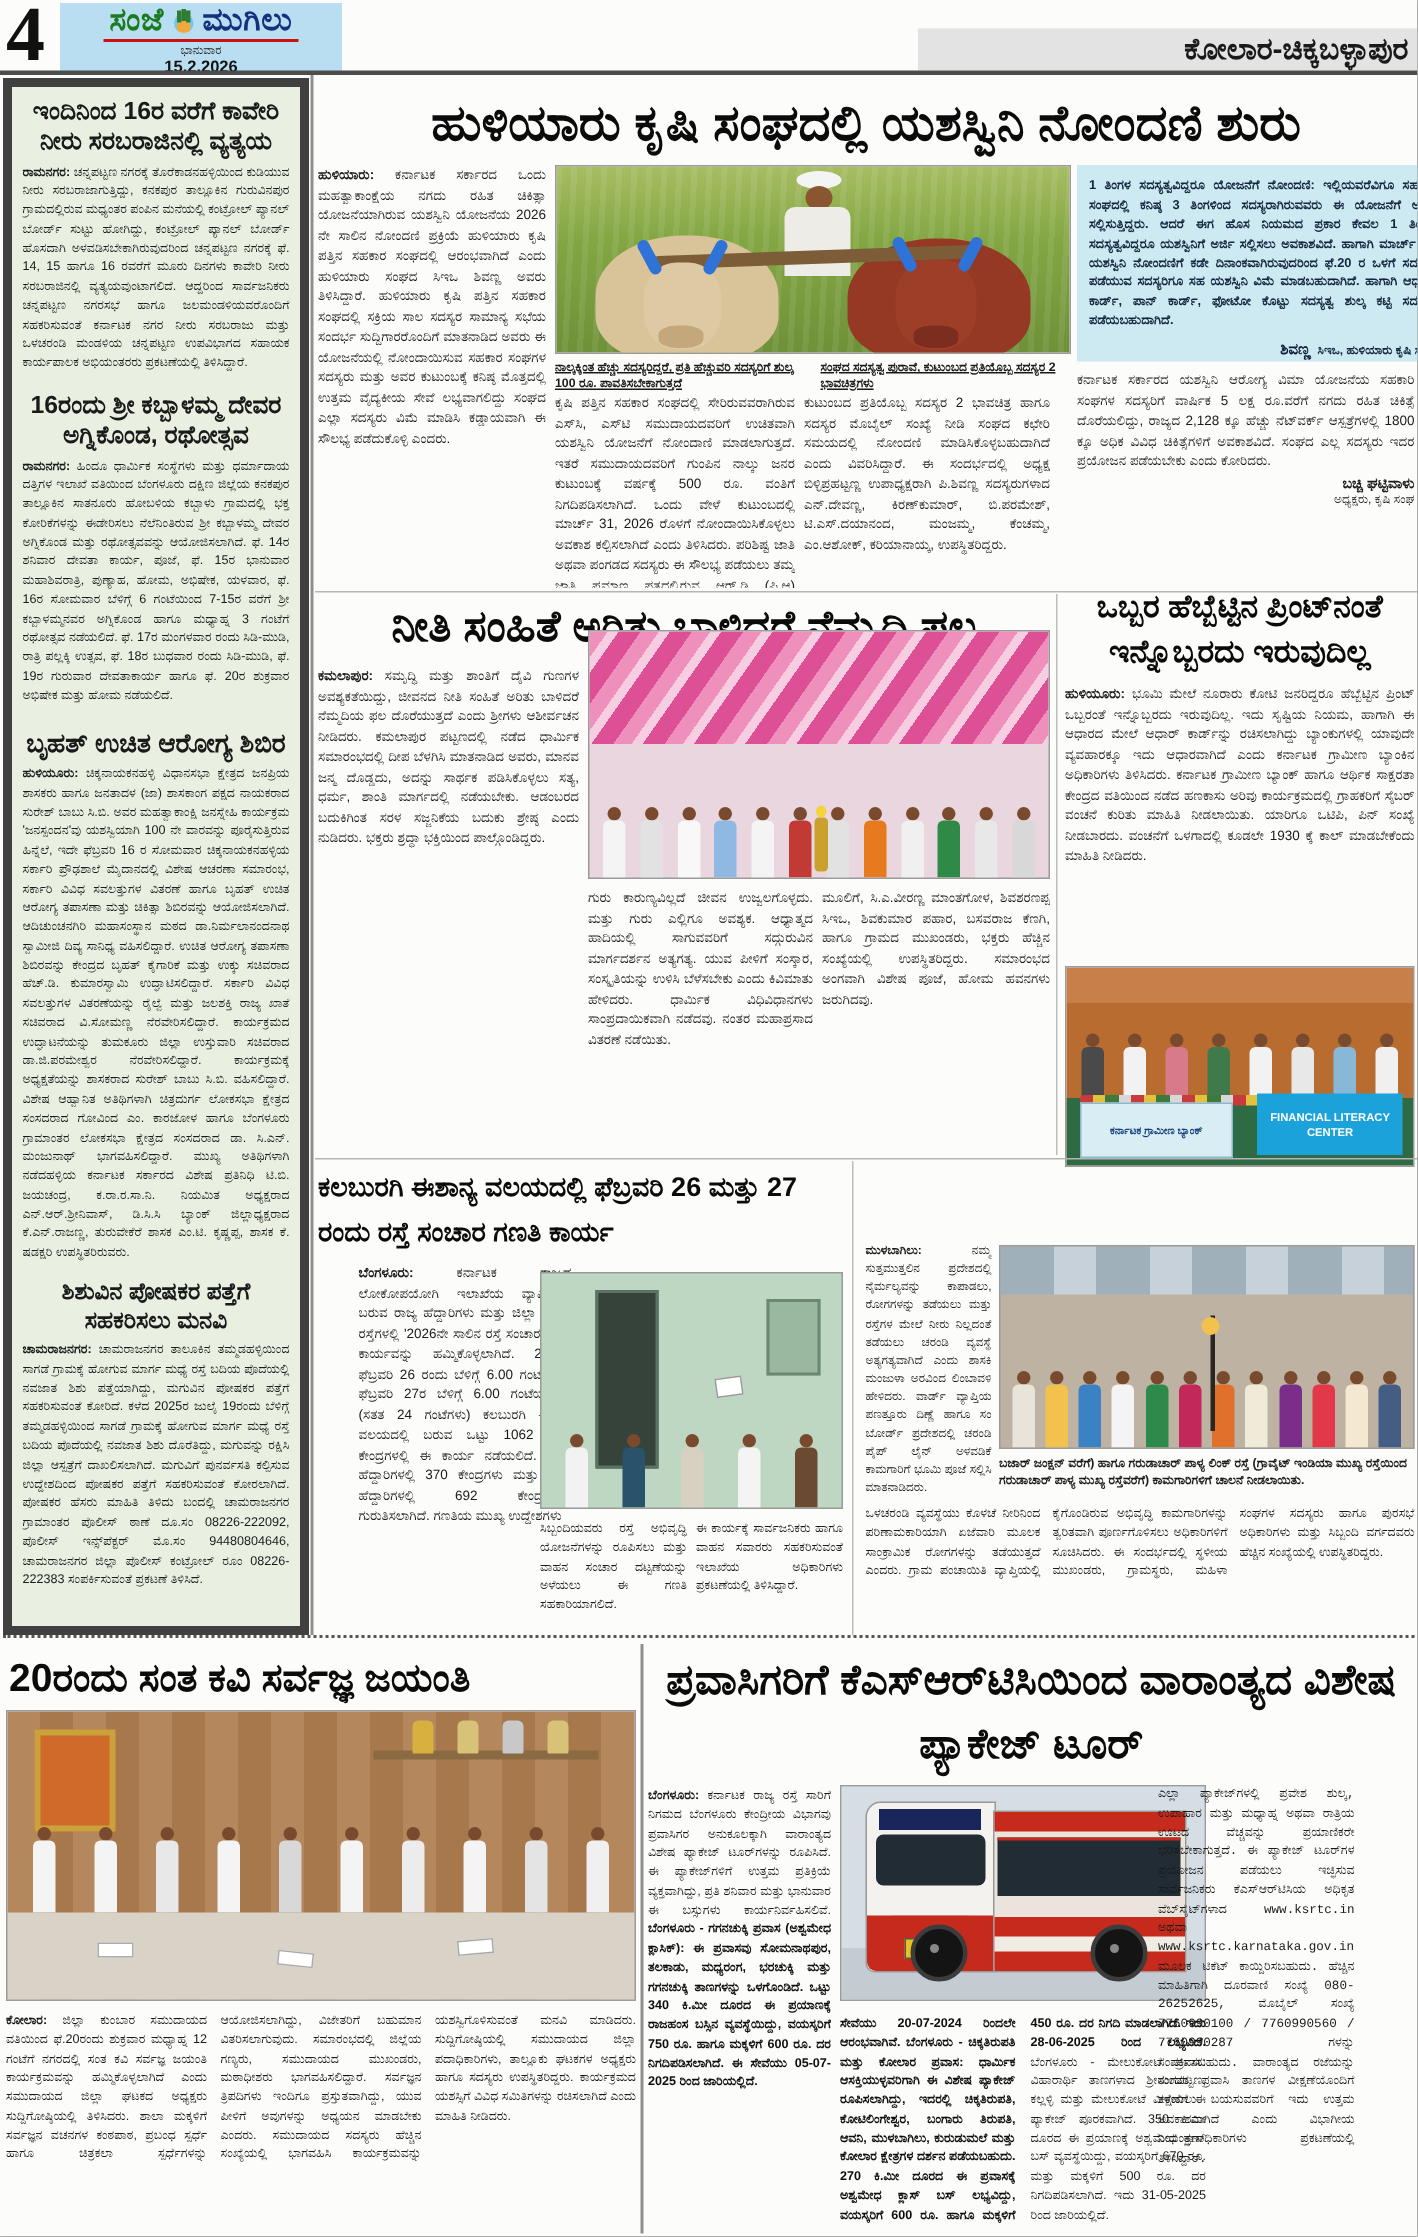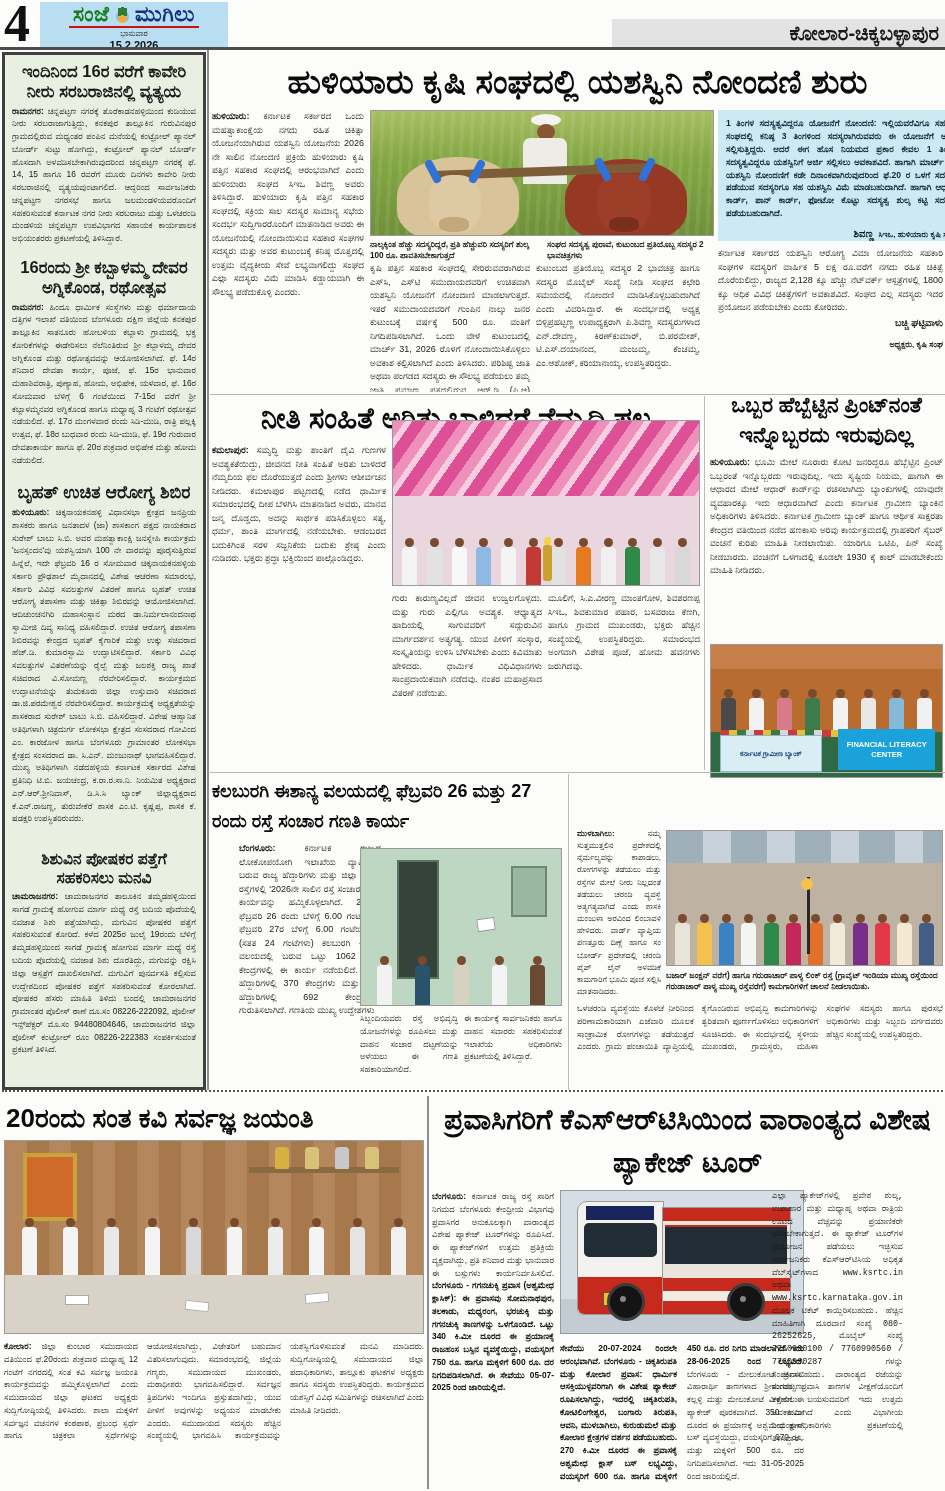--- a/index.html
+++ b/index.html
@@ -26,21 +26,21 @@
   .vline{background:#8f8f8f;}
   .thinline{background:#b5b5b5;}
   .divider{left:2px;top:1090px;width:941px;border-top:2px dotted #555;}
   
   .bd{font-size:9px;line-height:1.5;text-align:justify;margin:0;}
   .bd-s{font-size:8.4px;line-height:1.52;text-align:justify;margin:0;}
   .byl{font-weight:bold;}
   .colblk{overflow:hidden;}
   .hl{font-weight:bold;color:#0d0d0d;}
   
-  .rail{left:2px;top:52px;width:204px;height:1038px;background:#e9efe1;border:3px solid #404040;
+  .rail{left:2px;top:52px;width:204px;height:1038px;background:#e9efe1;border:6px solid #404040;
         box-sizing:border-box;padding:5px 7px;display:flex;flex-direction:column;}
   .rail h3{margin:2px 0 3px 0;text-align:center;line-height:1.2;}
   .ra{overflow:hidden;}
   
   .headline{font-weight:bold;color:#0b0b0b;text-align:center;}
   
   .infobox{background:#cdeaf2;padding:7px 8px;box-sizing:border-box;overflow:hidden;}
   .infobox p{margin:0;font-size:8.6px;font-weight:bold;line-height:1.5;text-align:justify;color:#14263e;}
   .sig{text-align:right;margin-top:3px;}
   .sig b{font-size:10px;color:#0c1c38;}
@@ -171,21 +171,21 @@
     <div class="yoke"></div>
     <div class="ox-head1"></div>
     <div class="ox-head2"></div>
     <div class="horn" style="left:58px;top:48px;transform:rotate(-28deg);"></div>
     <div class="horn" style="left:102px;top:48px;transform:rotate(28deg);"></div>
     <div class="horn" style="left:228px;top:46px;transform:rotate(-28deg);"></div>
     <div class="horn" style="left:272px;top:46px;transform:rotate(28deg);"></div>
     <div class="muzzle" style="left:68px;top:106px;"></div>
     <div class="muzzle dark" style="left:238px;top:106px;"></div>
   </div>
-  <div class="abs" style="left:370px;top:239px;width:344px;height:19px;display:flex;gap:10px;">
+  <div class="abs" style="left:370px;top:239px;width:344px;height:19px;display:flex;gap:10px;text-decoration:underline;">
     <p class="cap" style="flex:1;">ನಾಲ್ಕಕ್ಕಿಂತ ಹೆಚ್ಚು ಸದಸ್ಯರಿದ್ದರೆ, ಪ್ರತಿ ಹೆಚ್ಚುವರಿ ಸದಸ್ಯರಿಗೆ ಶುಲ್ಕ 100 ರೂ. ಪಾವತಿಸಬೇಕಾಗುತ್ತದೆ</p>
     <p class="cap" style="flex:1;">ಸಂಘದ ಸದಸ್ಯತ್ವ ಪುರಾವೆ, ಕುಟುಂಬದ ಪ್ರತಿಯೊಬ್ಬ ಸದಸ್ಯರ 2 ಭಾವಚಿತ್ರಗಳು</p>
   </div>
 
   <div class="abs colblk" style="left:370px;top:262px;width:160px;height:130px;">
     <p class="bd">ಕೃಷಿ ಪತ್ತಿನ ಸಹಕಾರ ಸಂಘದಲ್ಲಿ ಸೇರಿರುವವರಾಗಿರುವ ಎಸ್‌ಸಿ, ಎಸ್‌ಟಿ ಸಮುದಾಯದವರಿಗೆ ಉಚಿತವಾಗಿ ಯಶಸ್ವಿನಿ ಯೋಜನೆಗೆ ನೋಂದಾಣಿ ಮಾಡಲಾಗುತ್ತದೆ. ಇತರೆ ಸಮುದಾಯದವರಿಗೆ ಗುಂಪಿನ ನಾಲ್ಕು ಜನರ ಕುಟುಂಬಕ್ಕೆ ವರ್ಷಕ್ಕೆ 500 ರೂ. ವಂತಿಗೆ ನಿಗದಿಪಡಿಸಲಾಗಿದೆ. ಒಂದು ವೇಳೆ ಕುಟುಂಬದಲ್ಲಿ ಮಾರ್ಚ್ 31, 2026 ರೊಳಗೆ ನೋಂದಾಯಿಸಿಕೊಳ್ಳಲು ಅವಕಾಶ ಕಲ್ಪಿಸಲಾಗಿದೆ ಎಂದು ತಿಳಿಸಿದರು. ಪರಿಶಿಷ್ಟ ಜಾತಿ ಅಥವಾ ಪಂಗಡದ ಸದಸ್ಯರು ಈ ಸೌಲಭ್ಯ ಪಡೆಯಲು ತಮ್ಮ ಜಾತಿ ಪ್ರಮಾಣ ಪತ್ರದಲ್ಲಿರುವ ಆರ್.ಡಿ (ಪಿ.ಆ) ಸಂಖ್ಯೆಯನ್ನು ಅರ್ಜಿಯೊಂದಿಗೆ ಕಡ್ಡಾಯವಾಗಿ ನಮೂದಿಸಬೇಕು. ಇತರೆ ಸಮುದಾಯದ ಸದಸ್ಯರು ಆಧಾರ್ ಕಾರ್ಡ್, ಪಡಿತರ ಚೀಟಿ, ಸಹಕಾರ</p>
   </div>
   <div class="abs colblk" style="left:536px;top:262px;width:164px;height:130px;">
     <p class="bd">ಕುಟುಂಬದ ಪ್ರತಿಯೊಬ್ಬ ಸದಸ್ಯರ 2 ಭಾವಚಿತ್ರ ಹಾಗೂ ಸದಸ್ಯರ ಮೊಬೈಲ್ ಸಂಖ್ಯೆ ನೀಡಿ ಸಂಘದ ಕಛೇರಿ ಸಮಯದಲ್ಲಿ ನೋಂದಣಿ ಮಾಡಿಸಿಕೊಳ್ಳಬಹುದಾಗಿದೆ ಎಂದು ವಿವರಿಸಿದ್ದಾರೆ. ಈ ಸಂದರ್ಭದಲ್ಲಿ ಅಧ್ಯಕ್ಷ ಬಿಳ್ಳಿಪ್ರಹಟ್ಟಣ್ಣ ಉಪಾಧ್ಯಕ್ಷರಾಗಿ ಪಿ.ಶಿವಣ್ಣ ಸದಸ್ಯರುಗಳಾದ ಎನ್.ದೇವಣ್ಣ, ಕಿರಣ್‌ಕುಮಾರ್, ಬಿ.ಪರಮೇಶ್, ಟಿ.ಎಸ್.ದಯಾನಂದ, ಮಂಜಮ್ಮ, ಕೆಂಚಮ್ಮ, ಎಂ.ಆಶೋಕ್, ಕರಿಯಾನಾಯ್ಕ, ಉಪಸ್ಥಿತರಿದ್ದರು.</p>
   </div>
@@ -194,21 +194,21 @@
     <p>1 ತಿಂಗಳ ಸದಸ್ಯತ್ವವಿದ್ದರೂ ಯೋಜನೆಗೆ ನೋಂದಣಿ: ಇಲ್ಲಿಯವರೆವಿಗೂ ಸಹಕಾರ ಸಂಘದಲ್ಲಿ ಕನಿಷ್ಠ 3 ತಿಂಗಳಿಂದ ಸದಸ್ಯರಾಗಿರುವವರು ಈ ಯೋಜನೆಗೆ ಅರ್ಜಿ ಸಲ್ಲಿಸುತ್ತಿದ್ದರು. ಆದರೆ ಈಗ ಹೊಸ ನಿಯಮದ ಪ್ರಕಾರ ಕೇವಲ 1 ತಿಂಗಳ ಸದಸ್ಯತ್ವವಿದ್ದರೂ ಯಶಸ್ವಿನಿಗೆ ಅರ್ಜಿ ಸಲ್ಲಿಸಲು ಅವಕಾಶವಿದೆ. ಹಾಗಾಗಿ ಮಾರ್ಚ್ 31 ಯಶಸ್ವಿನಿ ನೋಂದಣಿಗೆ ಕಡೇ ದಿನಾಂಕವಾಗಿರುವುದರಿಂದ ಫೆ.20 ರ ಒಳಗೆ ಸದಸ್ಯತ್ವ ಪಡೆಯುವ ಸದಸ್ಯರಿಗೂ ಸಹ ಯಶಸ್ವಿನಿ ವಿಮೆ ಮಾಡಬಹುದಾಗಿದೆ. ಹಾಗಾಗಿ ಆಧಾರ್ ಕಾರ್ಡ್, ಪಾನ್ ಕಾರ್ಡ್, ಫೋಟೋ ಕೊಟ್ಟು ಸದಸ್ಯತ್ವ ಶುಲ್ಕ ಕಟ್ಟಿ ಸದಸ್ಯತ್ವ ಪಡೆಯಬಹುದಾಗಿದೆ.</p>
     <div class="sig">
       <b>ಶಿವಣ್ಣ</b>
       <span>ಸಿಇಒ, ಹುಳಿಯಾರು ಕೃಷಿ ಸಂಘ</span>
     </div>
   </div>
   <div class="abs colblk" style="left:718px;top:247px;width:225px;height:145px;">
     <p class="bd">ಕರ್ನಾಟಕ ಸರ್ಕಾರದ ಯಶಸ್ವಿನಿ ಆರೋಗ್ಯ ವಿಮಾ ಯೋಜನೆಯ ಸಹಕಾರಿ ಸಂಘಗಳ ಸದಸ್ಯರಿಗೆ ವಾರ್ಷಿಕ 5 ಲಕ್ಷ ರೂ.ವರೆಗೆ ನಗದು ರಹಿತ ಚಿಕಿತ್ಸೆ ದೊರೆಯಲಿದ್ದು, ರಾಜ್ಯದ 2,128 ಕ್ಕೂ ಹೆಚ್ಚು ನೆಟ್‌ವರ್ಕ್ ಆಸ್ಪತ್ರೆಗಳಲ್ಲಿ 1800 ಕ್ಕೂ ಅಧಿಕ ವಿವಿಧ ಚಿಕಿತ್ಸೆಗಳಿಗೆ ಅವಕಾಶವಿದೆ. ಸಂಘದ ಎಲ್ಲ ಸದಸ್ಯರು ಇದರ ಪ್ರಯೋಜನ ಪಡೆಯಬೇಕು ಎಂದು ಕೋರಿದರು.</p>
     <div class="attrib">
       <span>ಬಚ್ಚಿ ಘಟ್ಟಿವಾಳು</span>
-      <span style="font-weight:bold;font-size:8px;display:block;margin-top:11px;">ಅಧ್ಯಕ್ಷರು, ಕೃಷಿ ಸಂಘ</span>
+      <span style="font-weight:normal;font-size:8px;display:block;">ಅಧ್ಯಕ್ಷರು, ಕೃಷಿ ಸಂಘ</span>
     </div>
   </div>
 
   <div class="abs thinline" style="left:210px;top:394px;width:735px;height:1px;"></div>
 
   <div class="abs headline" style="left:212px;top:398px;width:488px;height:40px;font-size:29px;line-height:40px;">ನೀತಿ ಸಂಹಿತೆ ಅರಿತು ಬಾಳಿದರೆ ನೆಮ್ಮದಿ ಫಲ</div>
   <div class="abs colblk" style="left:212px;top:444px;width:174px;height:328px;">
     <p class="bd"><span class="byl">ಕಮಲಾಪುರ:</span> <span>ಸಮೃದ್ಧಿ ಮತ್ತು ಶಾಂತಿಗೆ ದೈವಿ ಗುಣಗಳ ಅವಶ್ಯಕತೆಯಿದ್ದು, ಜೀವನದ ನೀತಿ ಸಂಹಿತೆ ಅರಿತು ಬಾಳಿದರೆ ನೆಮ್ಮದಿಯ ಫಲ ದೊರೆಯುತ್ತದೆ ಎಂದು ಶ್ರೀಗಳು ಆಶೀರ್ವಚನ ನೀಡಿದರು. ಕಮಲಾಪುರ ಪಟ್ಟಣದಲ್ಲಿ ನಡೆದ ಧಾರ್ಮಿಕ ಸಮಾರಂಭದಲ್ಲಿ ದೀಪ ಬೆಳಗಿಸಿ ಮಾತನಾಡಿದ ಅವರು, ಮಾನವ ಜನ್ಮ ದೊಡ್ಡದು, ಅದನ್ನು ಸಾರ್ಥಕ ಪಡಿಸಿಕೊಳ್ಳಲು ಸತ್ಯ, ಧರ್ಮ, ಶಾಂತಿ ಮಾರ್ಗದಲ್ಲಿ ನಡೆಯಬೇಕು. ಆಡಂಬರದ ಬದುಕಿಗಿಂತ ಸರಳ ಸಜ್ಜನಿಕೆಯ ಬದುಕು ಶ್ರೇಷ್ಠ ಎಂದು ನುಡಿದರು. ಭಕ್ತರು ಶ್ರದ್ಧಾ ಭಕ್ತಿಯಿಂದ ಪಾಲ್ಗೊಂಡಿದ್ದರು.</span></p>
   </div>
 

